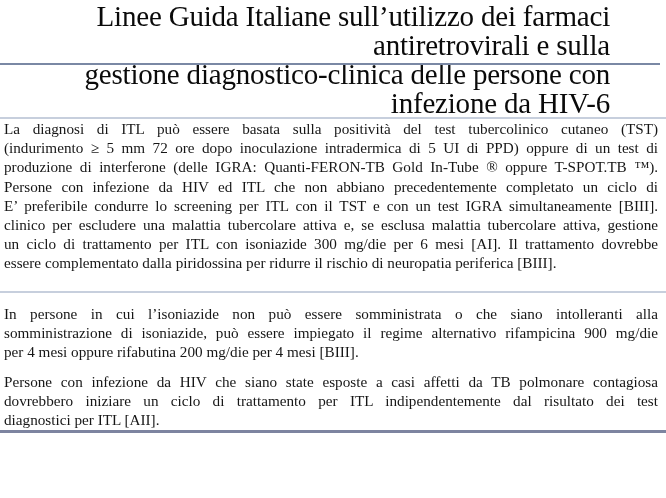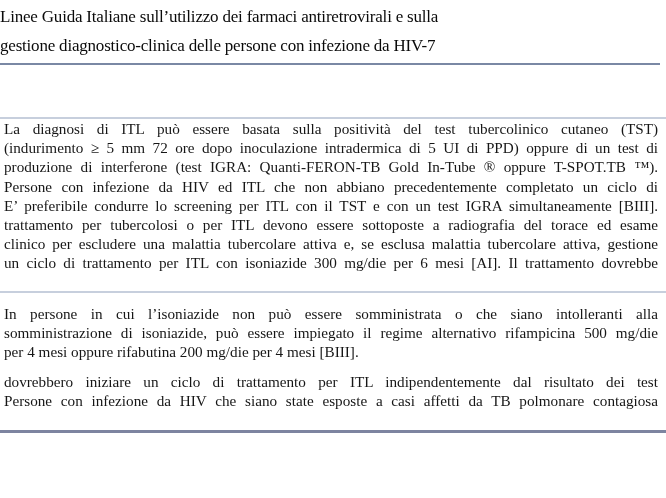--- a/index.html
+++ b/index.html
@@ -13,22 +13,22 @@
       position: relative;
       overflow: hidden;
       font-family: "Liberation Serif", "DejaVu Serif", serif;
       color: #111111;
     }
     .title {
       position: absolute;
       left: 0;
       top: 2px;
       width: 610px;
-      text-align: left;
-      font-size: 17px;
+      text-align: right;
+      font-size: 29px;
       line-height: 29px;
       letter-spacing: -0.2px;
       color: #0a0a0a;
     }
     .title-rule {
       position: absolute;
       left: 0;
       top: 63px;
       width: 660px;
       height: 2px;
@@ -60,43 +60,44 @@
     }
     .para .line.last {
       text-align-last: left;
     }
   </style>
 </head>
 <body>
 
 <div class="title">
   <div>Linee Guida Italiane sull’utilizzo dei farmaci antiretrovirali e sulla</div>
-  <div>gestione diagnostico-clinica delle persone con infezione da HIV-7</div>
+  <div>gestione diagnostico-clinica delle persone con infezione da HIV-6</div>
 </div>
 <div class="title-rule"></div>
 
 <div class="box-rule light" style="top:117px;"></div>
 
 <div class="para" style="top:119px;">
   <span class="line">La diagnosi di ITL può essere basata sulla positività del test tubercolinico cutaneo (TST)</span>
   <span class="line">(indurimento ≥ 5 mm 72 ore dopo inoculazione intradermica di 5 UI di PPD) oppure di un test di</span>
-  <span class="line">produzione di interferone (test IGRA: Quanti-FERON-TB Gold In-Tube ® oppure T-SPOT.TB ™).</span>
+  <span class="line">produzione di interferone (delle IGRA: Quanti-FERON-TB Gold In-Tube ® oppure T-SPOT.TB ™).</span>
   <span class="line">Persone con infezione da HIV ed ITL che non abbiano precedentemente completato un ciclo di</span>
   <span class="line">E’ preferibile condurre lo screening per ITL con il TST e con un test IGRA simultaneamente [BIII].</span>
-  <span class="line">trattamento per tubercolosi o per ITL devono essere sottoposte a radiografia del torace ed esame</span>
   <span class="line">clinico per escludere una malattia tubercolare attiva e, se esclusa malattia tubercolare attiva, gestione</span>
   <span class="line">un ciclo di trattamento per ITL con isoniazide 300 mg/die per 6 mesi [AI]. Il trattamento dovrebbe</span>
+  <span class="line last">essere complementato dalla piridossina per ridurre il rischio di neuropatia periferica [BIII].</span>
 </div>
 
 <div class="box-rule light" style="top:291px;"></div>
 
 <div class="para" style="top:304px;">
   <span class="line">In persone in cui l’isoniazide non può essere somministrata o che siano intolleranti alla</span>
-  <span class="line">somministrazione di isoniazide, può essere impiegato il regime alternativo rifampicina 500 mg/die</span>
+  <span class="line">somministrazione di isoniazide, può essere impiegato il regime alternativo rifampicina 900 mg/die</span>
   <span class="line last">per 4 mesi oppure rifabutina 200 mg/die per 4 mesi [BIII].</span>
 </div>
 
 <div class="para" style="top:372px;">
+  <span class="line">Persone con infezione da HIV che siano state esposte a casi affetti da TB polmonare contagiosa</span>
   <span class="line">dovrebbero iniziare un ciclo di trattamento per ITL indipendentemente dal risultato dei test</span>
-  <span class="line">Persone con infezione da HIV che siano state esposte a casi affetti da TB polmonare contagiosa</span>
+  <span class="line last">diagnostici per ITL [AII].</span>
 </div>
 
 <div class="box-rule dark" style="top:430px;"></div>
 
 </body></html>

